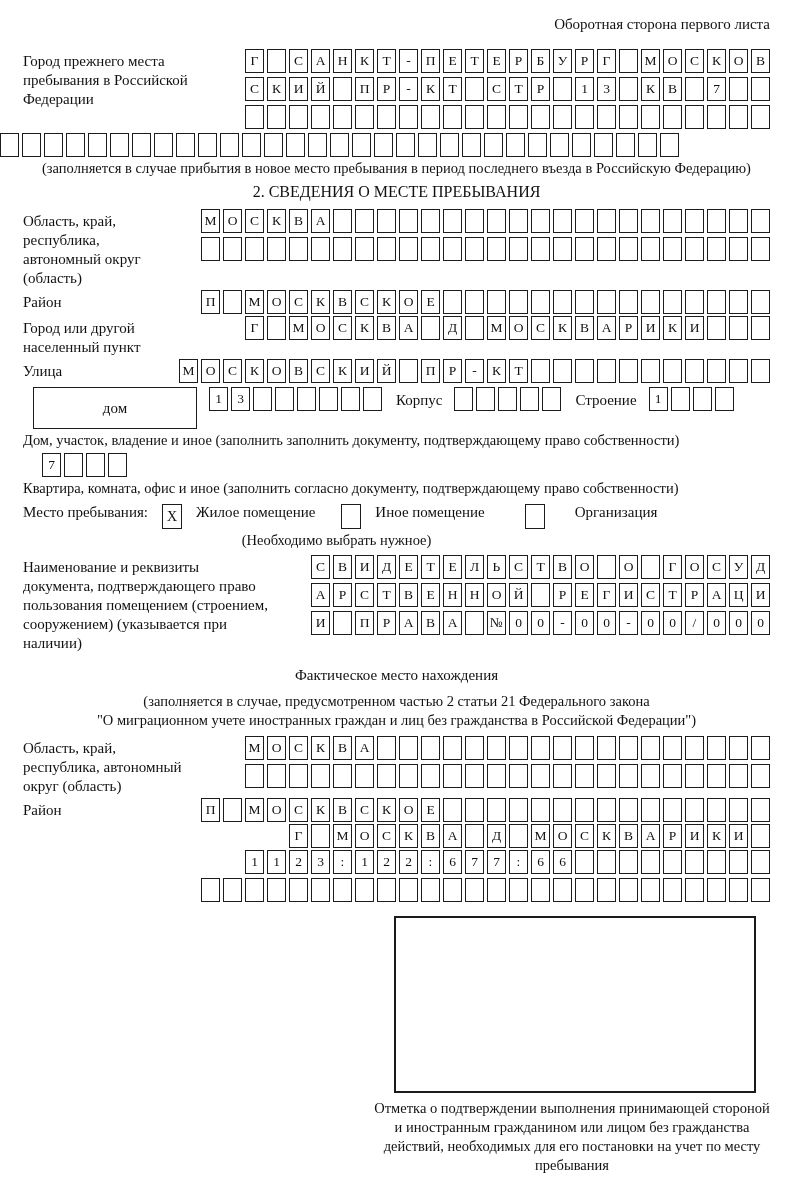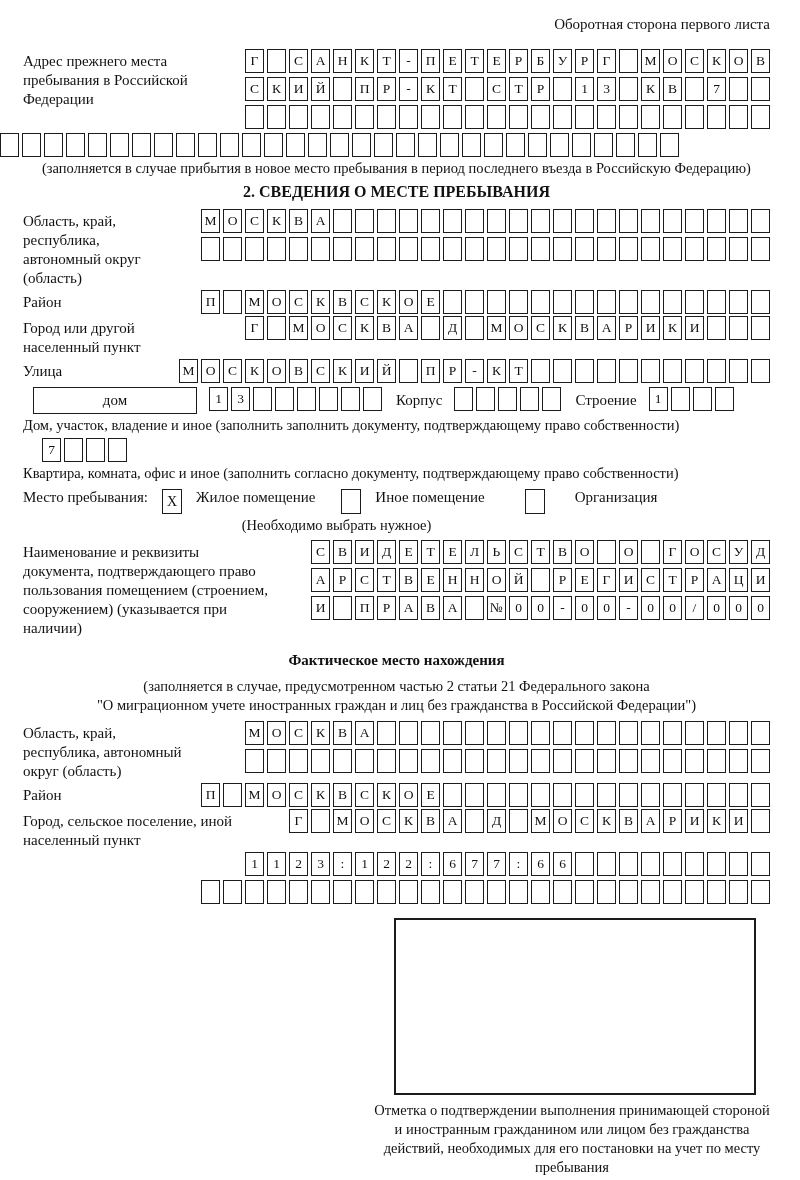--- a/index.html
+++ b/index.html
@@ -21,27 +21,27 @@
   .cell {
     flex:0 0 auto; width:19px; height:24px;
     border:1.6px solid #1c1c1c; background:#fff;
     font-size:13.5px; line-height:22px; text-align:center;
   }
   .bleed { margin-left:-23px; margin-top:4px; }
 
   .caption { font-size:14.5px; text-align:center; margin:3px 0 2px 0;font-family:Liberation Serif, serif; }
   .caption.left { text-align:left; margin-left:0; }
 
-  .sec-title { text-align:center; font-weight:bold; font-size:16px; margin:6px 0 8px 0; }
+  .sec-title { text-align:center; font-weight:normal; font-size:16px; margin:6px 0 8px 0; }
 
   .w165 { width:165px; } .w120 { width:118px; } .w60 { width:60px; }
   .w210 { width:215px; } .w240 { width:245px; }
 
   .boxlabel {
-    border:1.6px solid #1c1c1c; height:27px;
+    border:1.6px solid #1c1c1c; height:42px;
     display:flex; align-items:center; justify-content:center;
     font-size:15px; background:#fff;
   }
   .inline-lbl { font-size:15px; line-height:27px; white-space:nowrap;font-family:Liberation Serif, serif; }
 
   .hrow { display:flex; align-items:flex-start; column-gap:3px; margin:4px 0 2px 10px; }
   .hrow .cellrow { margin-left:0; }
   .gap8 { width:6px; } .gap10 { width:8px; }
 
   .optrow { display:flex; align-items:flex-start; margin:7px 0 2px 0; }
@@ -57,21 +57,21 @@
   .notes { text-align:center; font-size:14.5px; line-height:19px; margin-bottom:6px; }
 </style>
 </head>
 <body>
 
 <div class="page">
 
   <div class="back-note">Оборотная сторона первого листа</div>
 
   <div class="row">
-    <div class="lbl w165">Адрес прежнего места пребывания в Российской Федерации</div>
+    <div class="lbl w165">Город прежнего места пребывания в Российской Федерации</div>
     <div class="cellrows">
       <div class="cellrow">
           <span class="cell">Г</span>
           <span class="cell">&nbsp;</span>
           <span class="cell">С</span>
           <span class="cell">А</span>
           <span class="cell">Н</span>
           <span class="cell">К</span>
           <span class="cell">Т</span>
           <span class="cell">-</span>
@@ -572,21 +572,20 @@
           <span class="cell">&nbsp;</span>
           <span class="cell">&nbsp;</span>
           <span class="cell">&nbsp;</span>
           <span class="cell">&nbsp;</span>
           <span class="cell">&nbsp;</span>
         </div>
       </div>
   </div>
 
   <div class="row">
-    <div class="lbl w210">Город, сельское поселение, иной населенный пункт</div>
     <div class="cellrows">
         <div class="cellrow">
           <span class="cell">Г</span>
           <span class="cell">&nbsp;</span>
           <span class="cell">М</span>
           <span class="cell">О</span>
           <span class="cell">С</span>
           <span class="cell">К</span>
           <span class="cell">В</span>
           <span class="cell">А</span>

